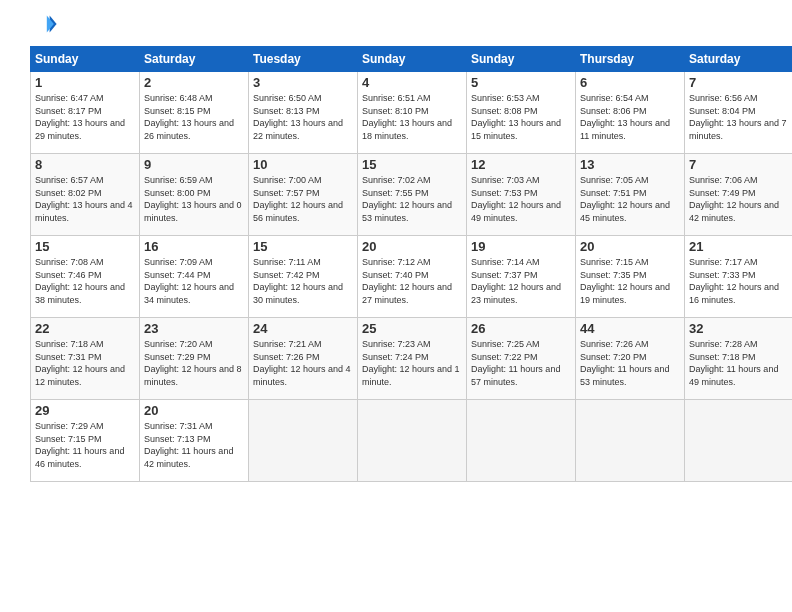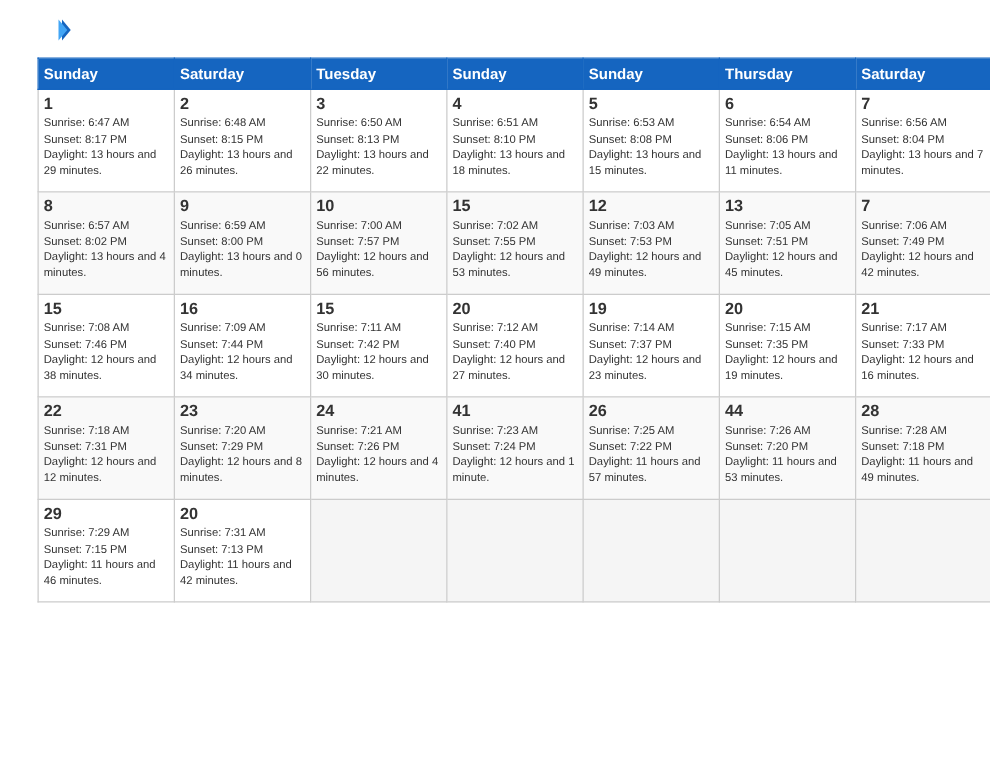--- a/index.html
+++ b/index.html
@@ -231,33 +231,33 @@
           </td>
           <td>
             <span class="day-num">23</span>
             <div class="day-info">Sunrise: 7:20 AM<br>Sunset: 7:29 PM<br>Daylight: 12 hours and 8 minutes.</div>
           </td>
           <td>
             <span class="day-num">24</span>
             <div class="day-info">Sunrise: 7:21 AM<br>Sunset: 7:26 PM<br>Daylight: 12 hours and 4 minutes.</div>
           </td>
           <td>
-            <span class="day-num">41</span>
+            <span class="day-num">25</span>
             <div class="day-info">Sunrise: 7:23 AM<br>Sunset: 7:24 PM<br>Daylight: 12 hours and 1 minute.</div>
           </td>
           <td>
             <span class="day-num">26</span>
             <div class="day-info">Sunrise: 7:25 AM<br>Sunset: 7:22 PM<br>Daylight: 11 hours and 57 minutes.</div>
           </td>
           <td>
             <span class="day-num">44</span>
             <div class="day-info">Sunrise: 7:26 AM<br>Sunset: 7:20 PM<br>Daylight: 11 hours and 53 minutes.</div>
           </td>
           <td>
-            <span class="day-num">28</span>
+            <span class="day-num">32</span>
             <div class="day-info">Sunrise: 7:28 AM<br>Sunset: 7:18 PM<br>Daylight: 11 hours and 49 minutes.</div>
           </td>
         </tr>
         <tr>
           <td>
             <span class="day-num">29</span>
             <div class="day-info">Sunrise: 7:29 AM<br>Sunset: 7:15 PM<br>Daylight: 11 hours and 46 minutes.</div>
           </td>
           <td>
             <span class="day-num">20</span>

